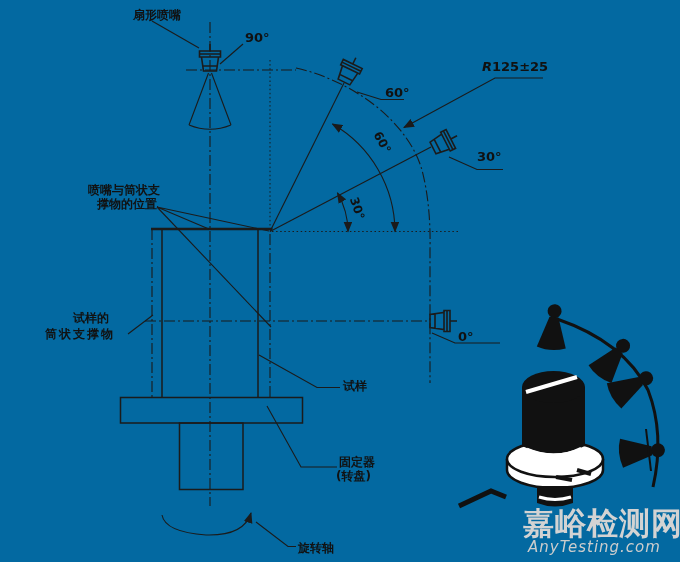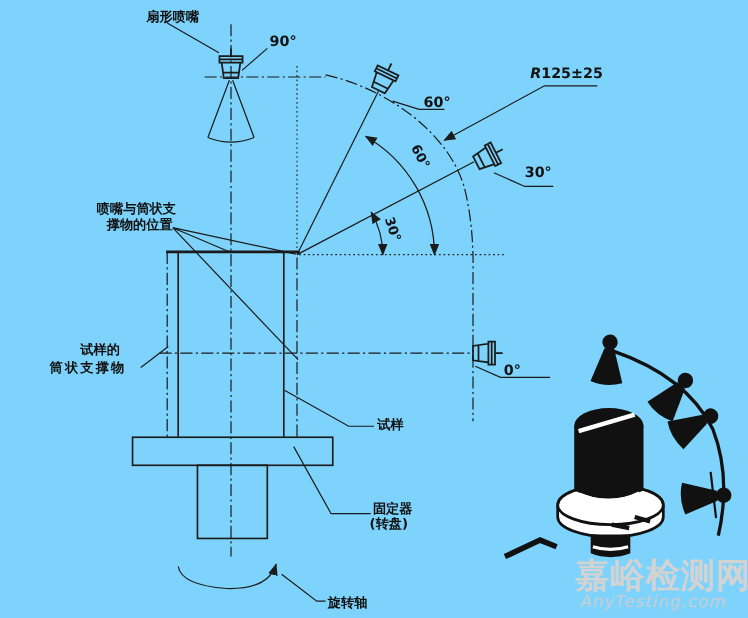--- a/index.html
+++ b/index.html
@@ -1,17 +1,17 @@
 <!DOCTYPE html>
 <html><head>
 <meta charset="utf-8">
 <style>
   html,body{margin:0;padding:0;background:#ffffff;}
   .stage{
-    position:relative;width:680px;height:562px;background:#7dd3fc;overflow:hidden;
+    position:relative;width:680px;height:562px;background:#0369a1;overflow:hidden;
     font-family:"DejaVu Sans","Liberation Sans",sans-serif;
   }
   svg{position:absolute;left:0;top:0;}
   .ln{stroke:#1b1b1b;fill:none;stroke-width:1.1;}
   .thick{stroke-width:2.4;}
   .wall{stroke-width:1.5;}
   .dashdot{stroke-dasharray:11 3 2 3;}
   .dotted{stroke-dasharray:1.5 2.6;stroke-width:1;}
   .cjk{font-weight:bold;fill:#111;font-size:12px;}
   .deg{font-weight:bold;fill:#111;font-size:13px;}

